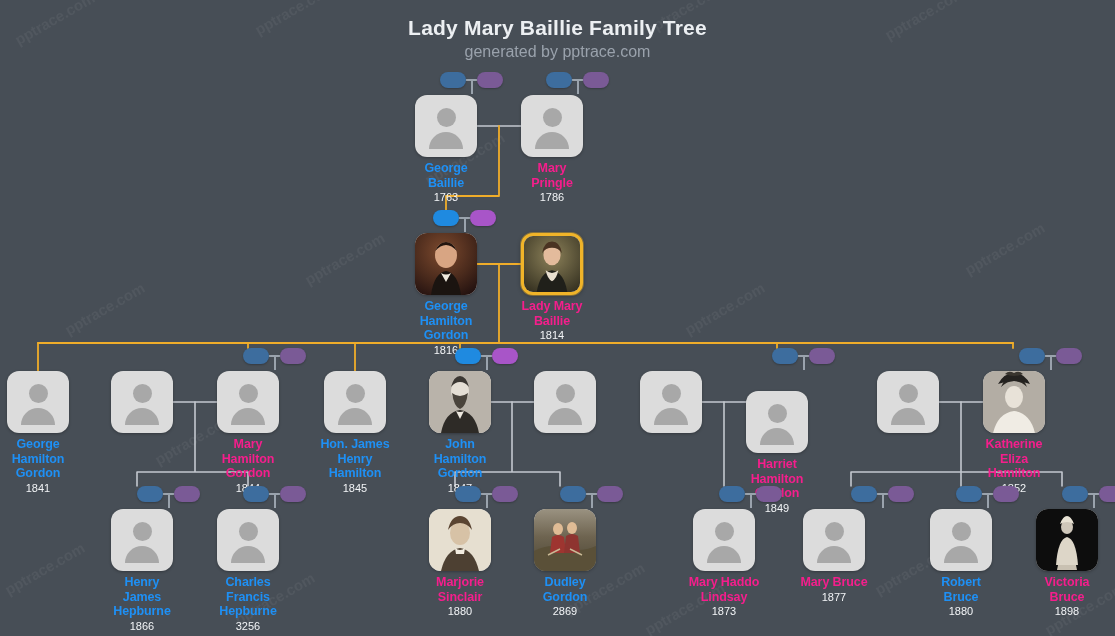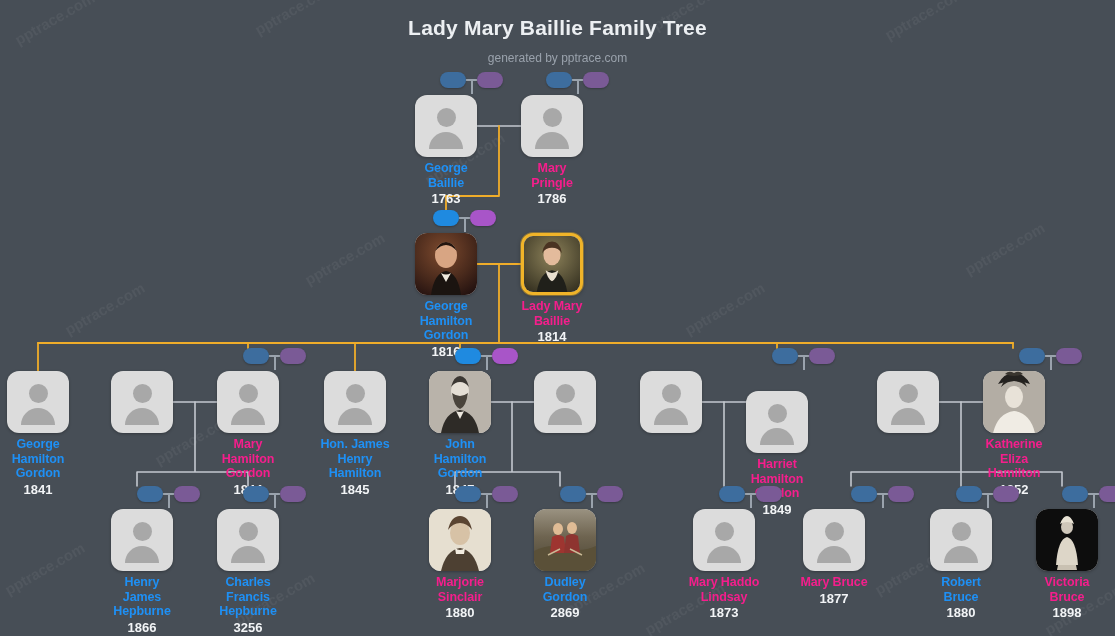--- a/index.html
+++ b/index.html
@@ -26,21 +26,21 @@
   #wires { position:absolute; inset:0; z-index:1; pointer-events:none; }
   #nodes { position:absolute; inset:0; z-index:2; }
 
   
   #header { position:absolute; left:0; top:16px; width:100%; text-align:center; z-index:3; }
   #title {
     color:#eceff2; font-size:21px; font-weight:700; letter-spacing:.2px;
     line-height:1.1;
   }
   #subtitle {
-    color:#9aa2ac; font-size:12px; font-weight:400; margin-top:12px;
+    color:#9aa2ac; font-size:16px; font-weight:400; margin-top:4px;
   }
 
   
   .person { position:absolute; width:120px; margin-left:-60px; text-align:center; }
   .card {
     width:62px; height:62px; margin:0 auto;
     border-radius:12px;
     background:#dcdcdc;
     overflow:hidden;
     position:relative;
@@ -62,21 +62,21 @@
     border-radius:17px 17px 0 0; background:#a8a8a8;
   }
   .photo { width:100%; height:100%; display:block; }
 
   .pname {
     margin-top:4px; font-size:12.5px; font-weight:700;
     line-height:1.16; letter-spacing:-0.1px;
   }
   .pname.m { color:#1e90f5; }
   .pname.f { color:#f51e8c; }
-  .pyear { color:#f2f4f6; font-size:13px; font-weight:700; line-height:1.2; margin-top:1px; }
+  .pyear { color:#f2f4f6; font-size:11px; font-weight:400; line-height:1.2; margin-top:1px; }
 
   
   .union { position:absolute; height:16px; }
   .pill {
     position:absolute; top:0; width:26px; height:16px; border-radius:8px;
     box-shadow:0 1px 2px rgba(0,0,0,.25);
   }
   .pill.male   { left:0; }
   .pill.female { left:37px; }
   .pilllink { position:absolute; left:26px; top:7px; width:11px; height:1.5px; background:#9aa3ad; }

